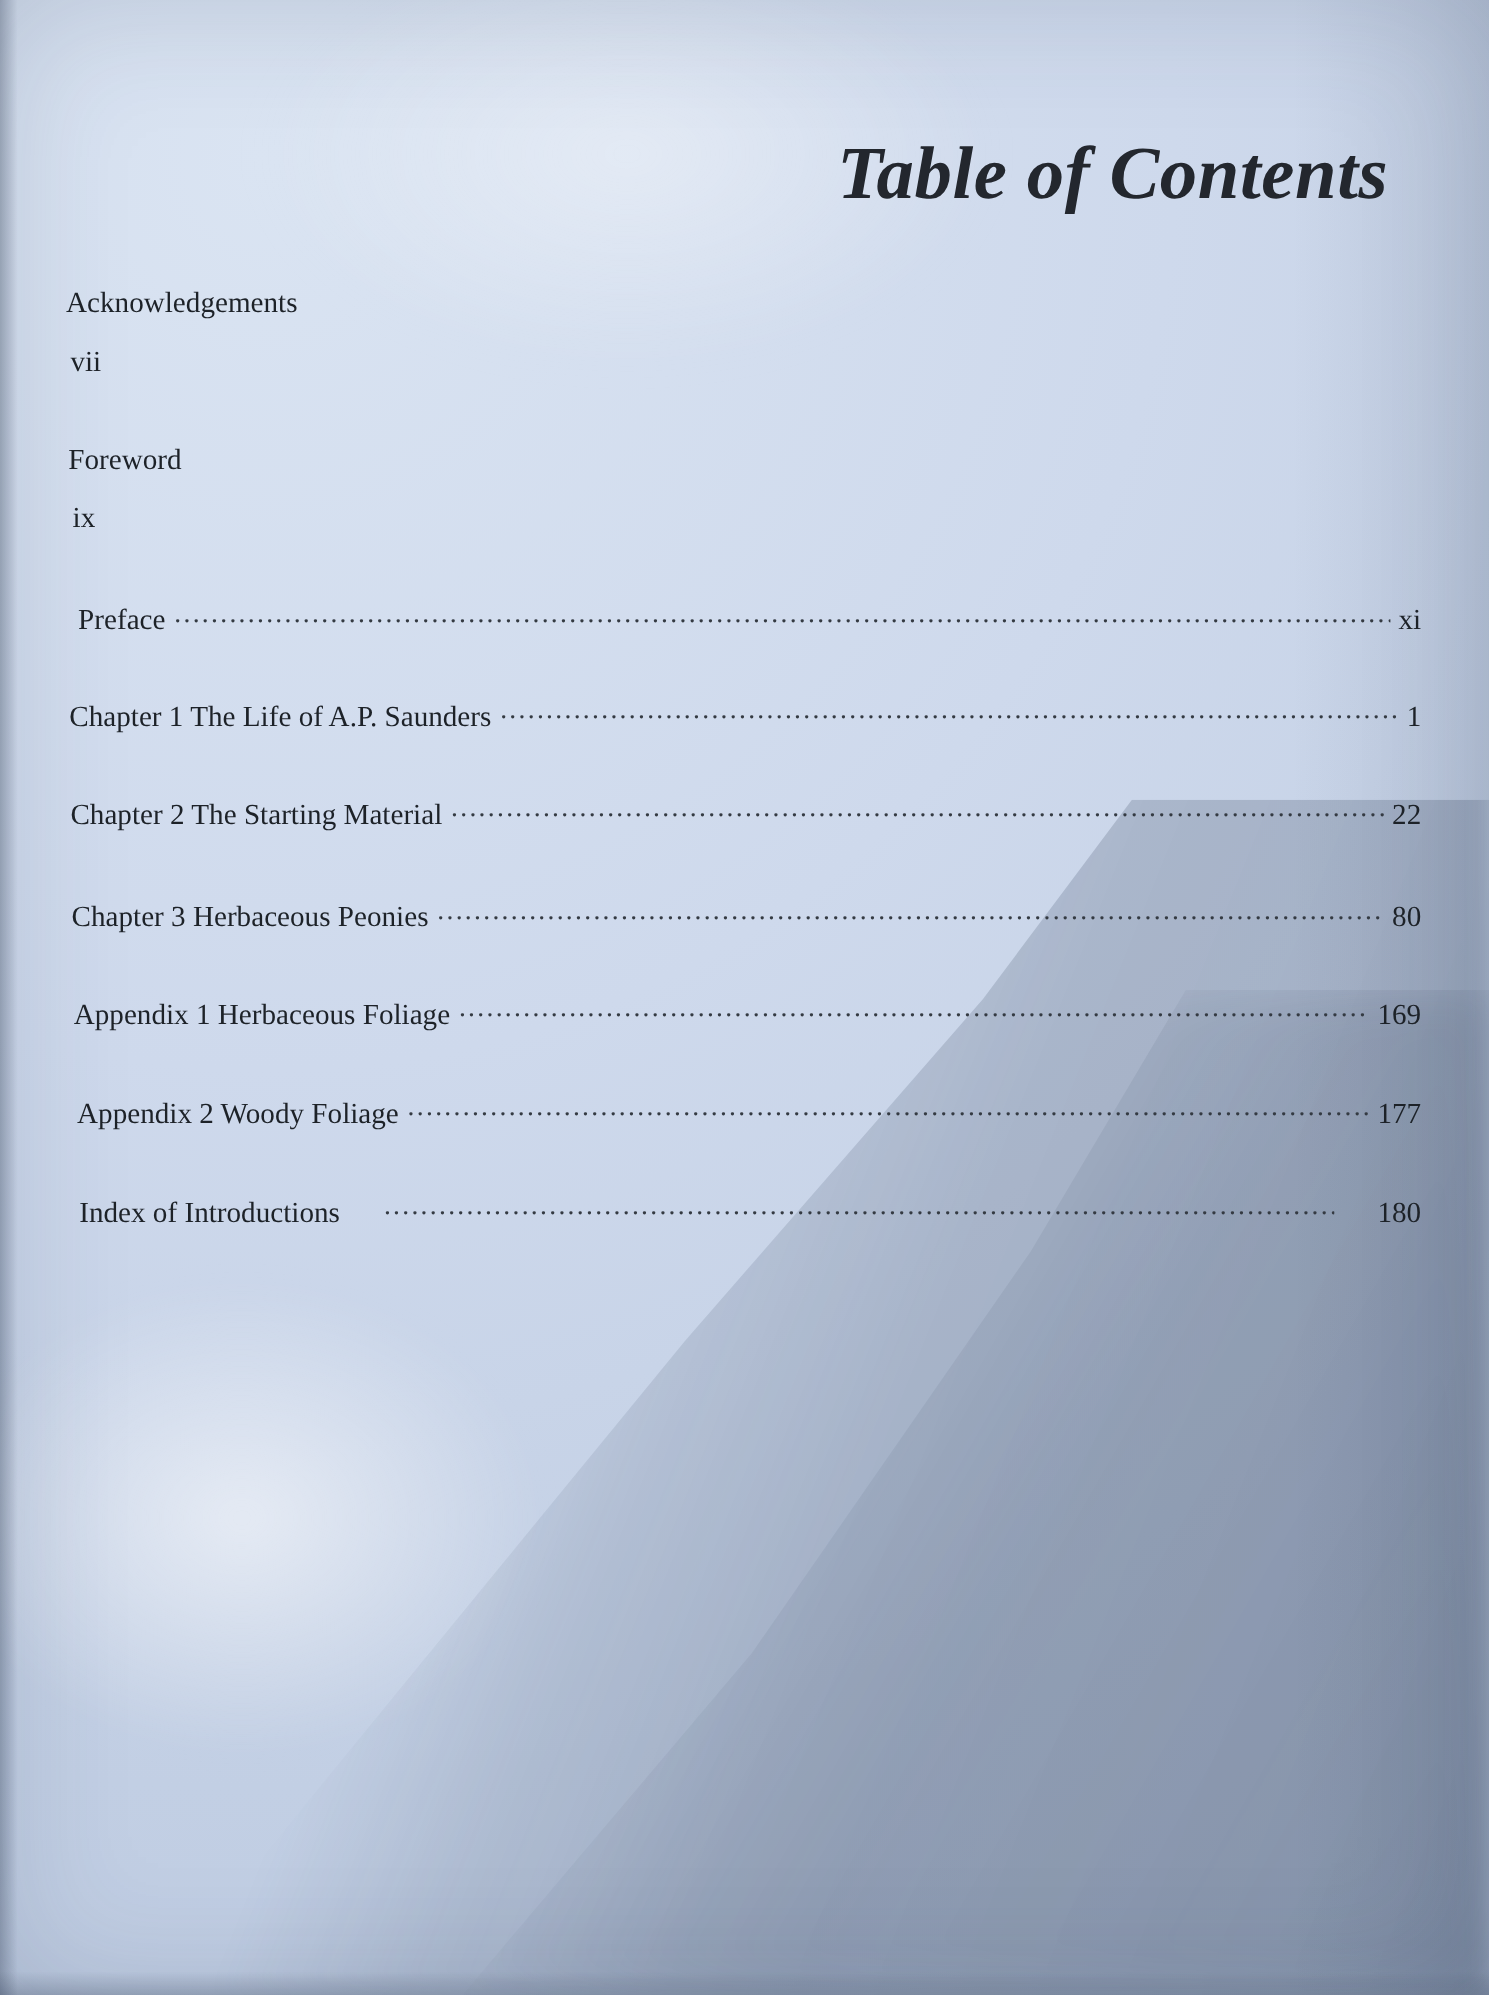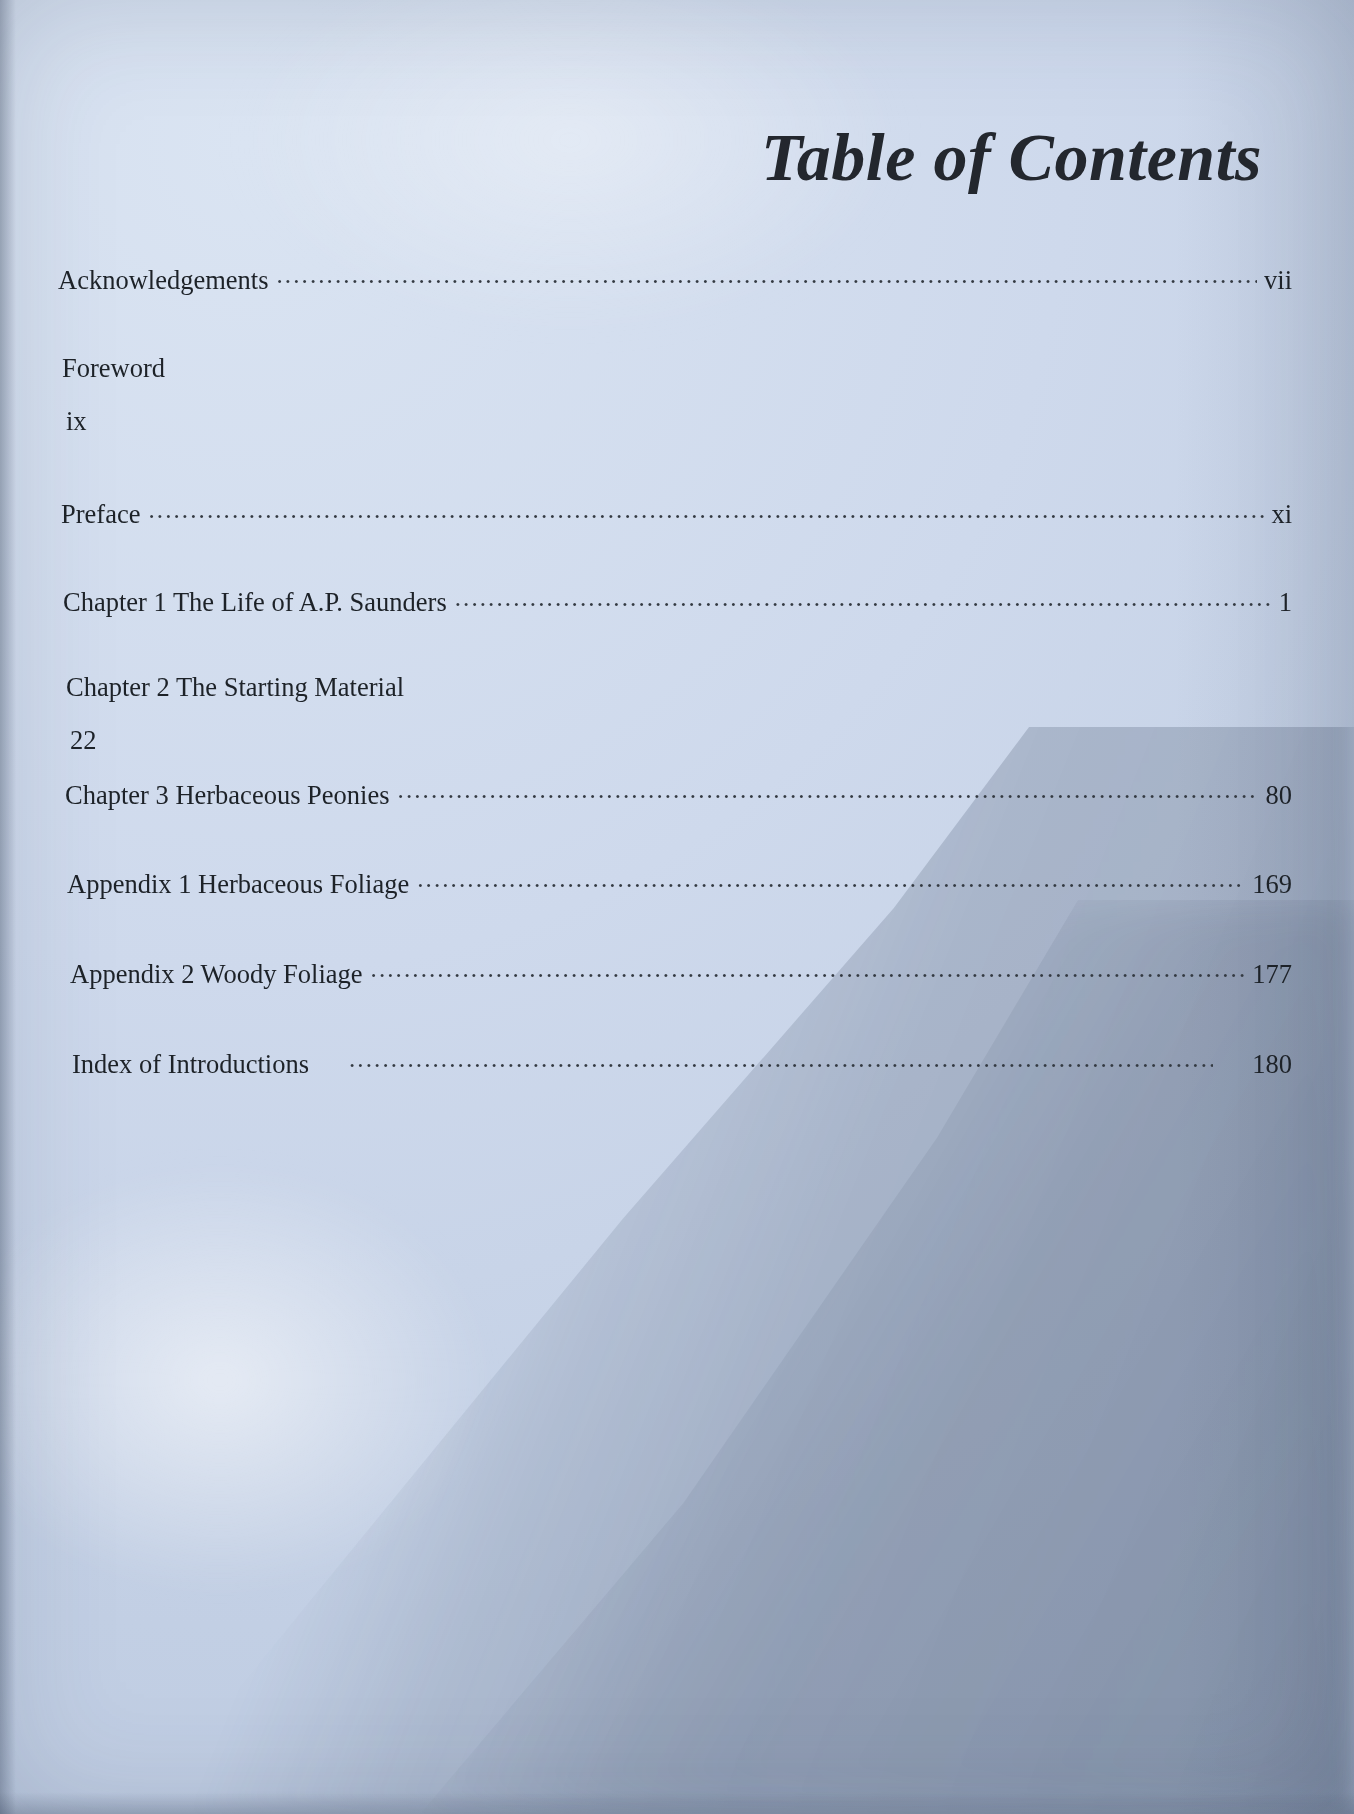--- a/index.html
+++ b/index.html
@@ -175,41 +175,41 @@
   <div class="shadow-diagonal"></div>
   <div class="shadow-soft2"></div>
   <div class="shadow-right-edge"></div>
   <div class="left-edge"></div>
   <div class="bottom-edge"></div>
   <div class="edge-vignette"></div>
 
   <div class="content">
     <div class="toc-title">Table of Contents</div>
     <div class="toc-list" id="toc-list">
-        <div class="toc-row" style="margin-left: 0px; margin-bottom: 62px;">
+        <div class="toc-row" style="margin-left: 0px; margin-bottom: 62px; flex-direction: column;">
           <span class="toc-label">Acknowledgements</span>
           <span class="toc-leader"></span>
           <span class="toc-page">vii</span>
         </div>
         <div class="toc-row" style="margin-left: 2px; margin-bottom: 62px; flex-direction: column;">
           <span class="toc-label">Foreword</span>
           <span class="toc-leader"></span>
           <span class="toc-page">ix</span>
         </div>
-        <div class="toc-row" style="margin-left: 3px; margin-bottom: 57px;">
+        <div class="toc-row" style="margin-left: 13px; margin-bottom: 57px;">
           <span class="toc-label">Preface</span>
           <span class="toc-leader"></span>
           <span class="toc-page">xi</span>
         </div>
         <div class="toc-row" style="margin-left: 5px; margin-bottom: 58px;">
           <span class="toc-label">Chapter 1 The Life of A.P. Saunders</span>
           <span class="toc-leader"></span>
           <span class="toc-page">1</span>
         </div>
-        <div class="toc-row" style="margin-left: 6px; margin-bottom: 24px; flex-direction: column;">
+        <div class="toc-row" style="margin-left: 6px; margin-bottom: 62px;">
           <span class="toc-label">Chapter 2 The Starting Material</span>
           <span class="toc-leader"></span>
           <span class="toc-page">22</span>
         </div>
         <div class="toc-row" style="margin-left: 7px; margin-bottom: 58px;">
           <span class="toc-label">Chapter 3 Herbaceous Peonies</span>
           <span class="toc-leader"></span>
           <span class="toc-page">80</span>
         </div>
         <div class="toc-row" style="margin-left: 9px; margin-bottom: 59px;">

